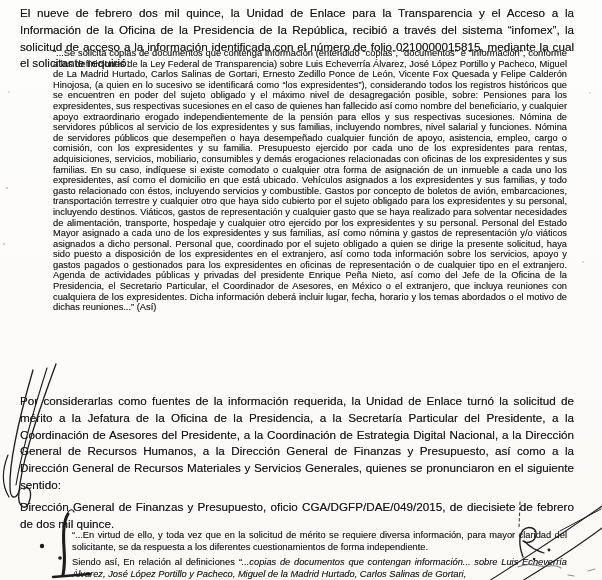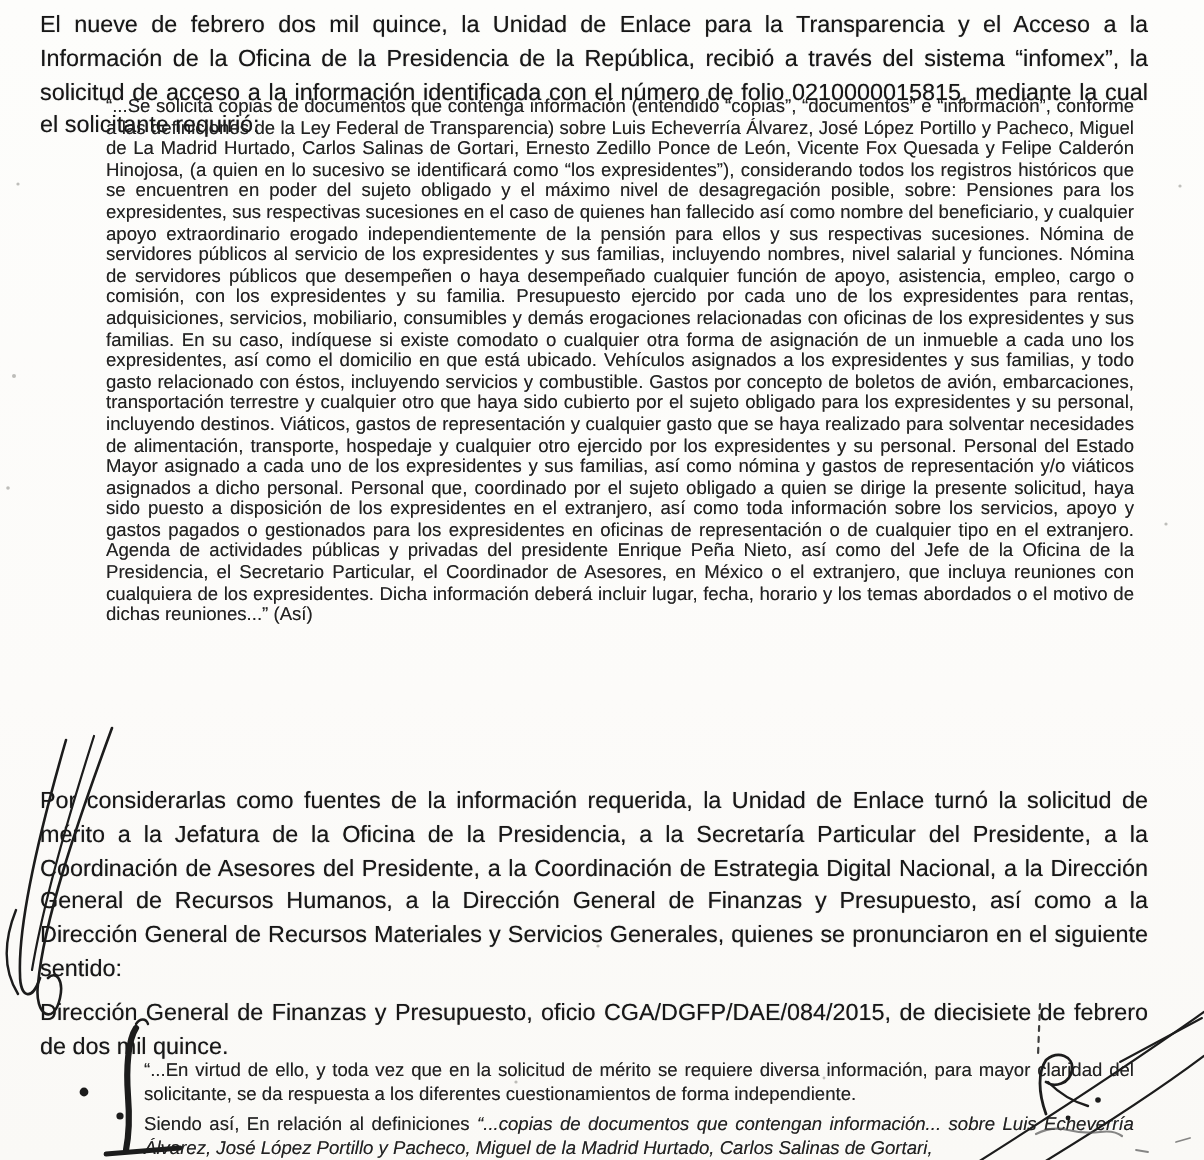--- a/index.html
+++ b/index.html
@@ -44,21 +44,21 @@
 <body>
 
 <div class="page">
 
   <p class="block main" id="p1"><span>El nueve de febrero dos mil quince, la Unidad de Enlace para la Transparencia y el Acceso a la Información de la Oficina de la Presidencia de la República, recibió a través del sistema “infomex”, la solicitud de acceso a la información identificada con el número de folio </span><b>0210000015815</b><span>, mediante la cual el solicitante requirió:</span></p>
 
   <div class="block small quote1"><span>“...Se solicita copias de documentos que contenga información (entendido “copias”, “documentos” e “información”, conforme a las definiciones de la Ley Federal de Transparencia) sobre Luis Echeverría Álvarez, José López Portillo y Pacheco, Miguel de La Madrid Hurtado, Carlos Salinas de Gortari, Ernesto Zedillo Ponce de León, Vicente Fox Quesada y Felipe Calderón Hinojosa, (a quien en lo sucesivo se identificará como “los expresidentes”), considerando todos los registros históricos que se encuentren en poder del sujeto obligado y el máximo nivel de desagregación posible, sobre: Pensiones para los expresidentes, sus respectivas sucesiones en el caso de quienes han fallecido así como nombre del beneficiario, y cualquier apoyo extraordinario erogado independientemente de la pensión para ellos y sus respectivas sucesiones.  Nómina de servidores públicos al servicio de los expresidentes y sus familias, incluyendo nombres, nivel salarial y funciones.  Nómina de servidores públicos que desempeñen o haya desempeñado cualquier función de apoyo, asistencia, empleo, cargo o comisión, con los expresidentes y su familia.  Presupuesto ejercido por cada uno de los expresidentes para rentas, adquisiciones, servicios, mobiliario, consumibles y demás erogaciones relacionadas con oficinas de los expresidentes y sus familias. En su caso, indíquese si existe comodato o cualquier otra forma de asignación de un inmueble a cada uno los expresidentes, así como el domicilio en que está ubicado.  Vehículos asignados a los expresidentes y sus familias, y todo gasto relacionado con éstos, incluyendo servicios y combustible.  Gastos por concepto de boletos de avión, embarcaciones, transportación terrestre y cualquier otro que haya sido cubierto por el sujeto obligado para los expresidentes y su personal, incluyendo destinos.  Viáticos, gastos de representación y cualquier gasto que se haya realizado para solventar necesidades de alimentación, transporte, hospedaje y cualquier otro ejercido por los expresidentes y su personal.  Personal del Estado Mayor asignado a cada uno de los expresidentes y sus familias, así como nómina y gastos de representación y/o viáticos asignados a dicho personal. Personal que, coordinado por el sujeto obligado a quien se dirige la presente solicitud, haya sido puesto a disposición de los expresidentes en el extranjero, así como toda información sobre los servicios, apoyo y gastos pagados o gestionados para los expresidentes en oficinas de representación o de cualquier tipo en el extranjero.  Agenda de actividades públicas y privadas del presidente Enrique Peña Nieto, así como del Jefe de la Oficina de la Presidencia, el Secretario Particular, el Coordinador de Asesores, en México o el extranjero, que incluya reuniones con cualquiera de los expresidentes. Dicha información deberá incluir lugar, fecha, horario y los temas abordados o el motivo de dichas reuniones...” </span><b>(Así)</b></div>
 
   <p class="block main" id="p2">Por considerarlas como fuentes de la información requerida, la Unidad de Enlace turnó la solicitud de mérito a la Jefatura de la Oficina de la Presidencia, a la Secretaría Particular del Presidente, a la Coordinación de Asesores del Presidente, a la Coordinación de Estrategia Digital Nacional, a la Dirección General de Recursos Humanos, a la Dirección General de Finanzas y Presupuesto, así como a la Dirección General de Recursos Materiales y Servicios Generales, quienes se pronunciaron en el siguiente sentido:</p>
 
-  <p class="block main" id="p3"><span>Dirección General de Finanzas y Presupuesto, oficio </span><b>CGA/DGFP/DAE/084/2015</b><span>, de diecisiete de febrero de dos mil quince.</span></p>
+  <p class="block main" id="p3"><span>Dirección General de Finanzas y Presupuesto, oficio </span><b>CGA/DGFP/DAE/049/2015</b><span>, de diecisiete de febrero de dos mil quince.</span></p>
 
   <div class="block small quote2">
     <p>“...En virtud de ello, y toda vez que en la solicitud de mérito se requiere diversa información, para mayor claridad del solicitante, se da respuesta a los diferentes cuestionamientos de forma independiente.</p>
     <p><span>Siendo así, En relación al definiciones </span><span class="it">“...copias de documentos que contengan información... sobre Luis Echeverría Álvarez, José López Portillo y Pacheco, Miguel de la Madrid Hurtado, Carlos Salinas de Gortari,</span></p>
   </div>
 
   <svg id="pen-marks" viewBox="0 0 602 580" xmlns="http://www.w3.org/2000/svg">
 
     <g>
       <path class="ink" stroke-width="1.3" d="M33,370 C20,415 9,460 10,487 C10,499 16,501 20,489"></path>

